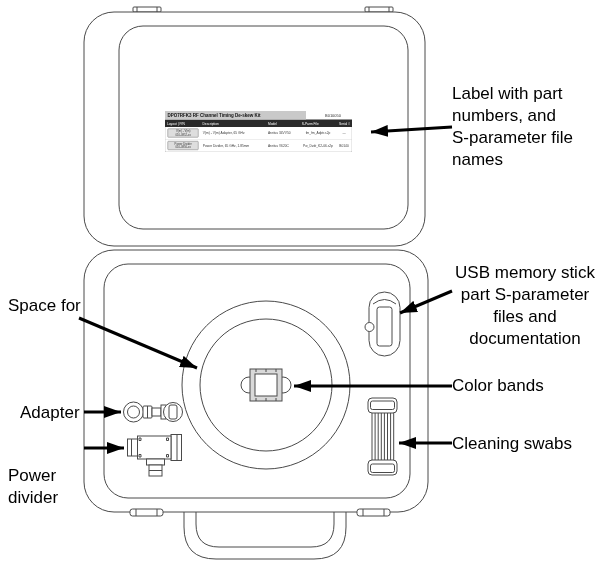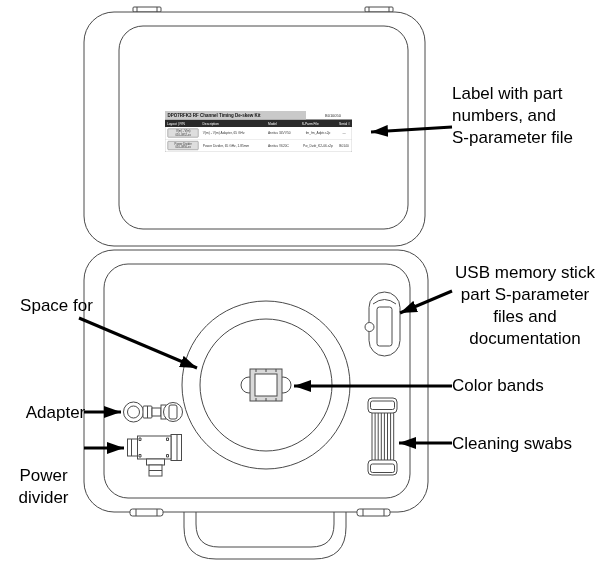--- a/index.html
+++ b/index.html
@@ -5,21 +5,21 @@
   html,body { margin:0; padding:0; background:#fff; }
   .canvas {
     position:relative; width:600px; height:567px; background:#ffffff;
     font-family:"Liberation Sans", sans-serif; overflow:hidden;
   }
   .canvas svg { position:absolute; left:0; top:0; }
   .art-line { fill:none; stroke:#4a4a4a; stroke-width:1; }
   .art-fill { fill:#ffffff; stroke:#4a4a4a; stroke-width:1; }
   .arrow { stroke:#000; stroke-width:3; fill:none; }
   .note { position:absolute; font-size:17px; line-height:22px; color:#000; }
-  .note.ra { text-align:center; }
+  .note.ra { text-align:left; }
 
   
   .plate { position:absolute; left:165px; top:111px; width:374px;
            transform:scale(0.5); transform-origin:0 0; }
   .plate-title { position:relative; height:17px; }
   .plate-title .tbar { width:282px; background:#c9c9c9; font-weight:bold;
            font-size:9px; line-height:17px; padding-left:5px; color:#111;
            box-sizing:border-box; white-space:nowrap; overflow:hidden; }
   .plate-title .docnum { position:absolute; right:22px; top:0; font-size:8px;
            line-height:17px; color:#333; }
@@ -171,20 +171,21 @@
         <div class="c4 cell center">Pw_Dvdr_K2-06.s2p</div>
         <div class="c5 cell center">B0140</div>
       </div>
     </div>
   </div>
 
   <div class="note" style="left:452px; top:83px; width:146px;">
     <div>Label with part</div>
     <div>numbers, and</div>
     <div>S-parameter file</div>
+    <div>names</div>
   </div>
 
   <div class="note" style="left:452px; top:262px; width:146px;text-align:center;">
     <div>USB memory stick</div>
     <div>part S-parameter</div>
     <div>files and</div>
     <div>documentation</div>
   </div>
 
   <div class="note" style="left:452px; top:433px; width:146px;">

